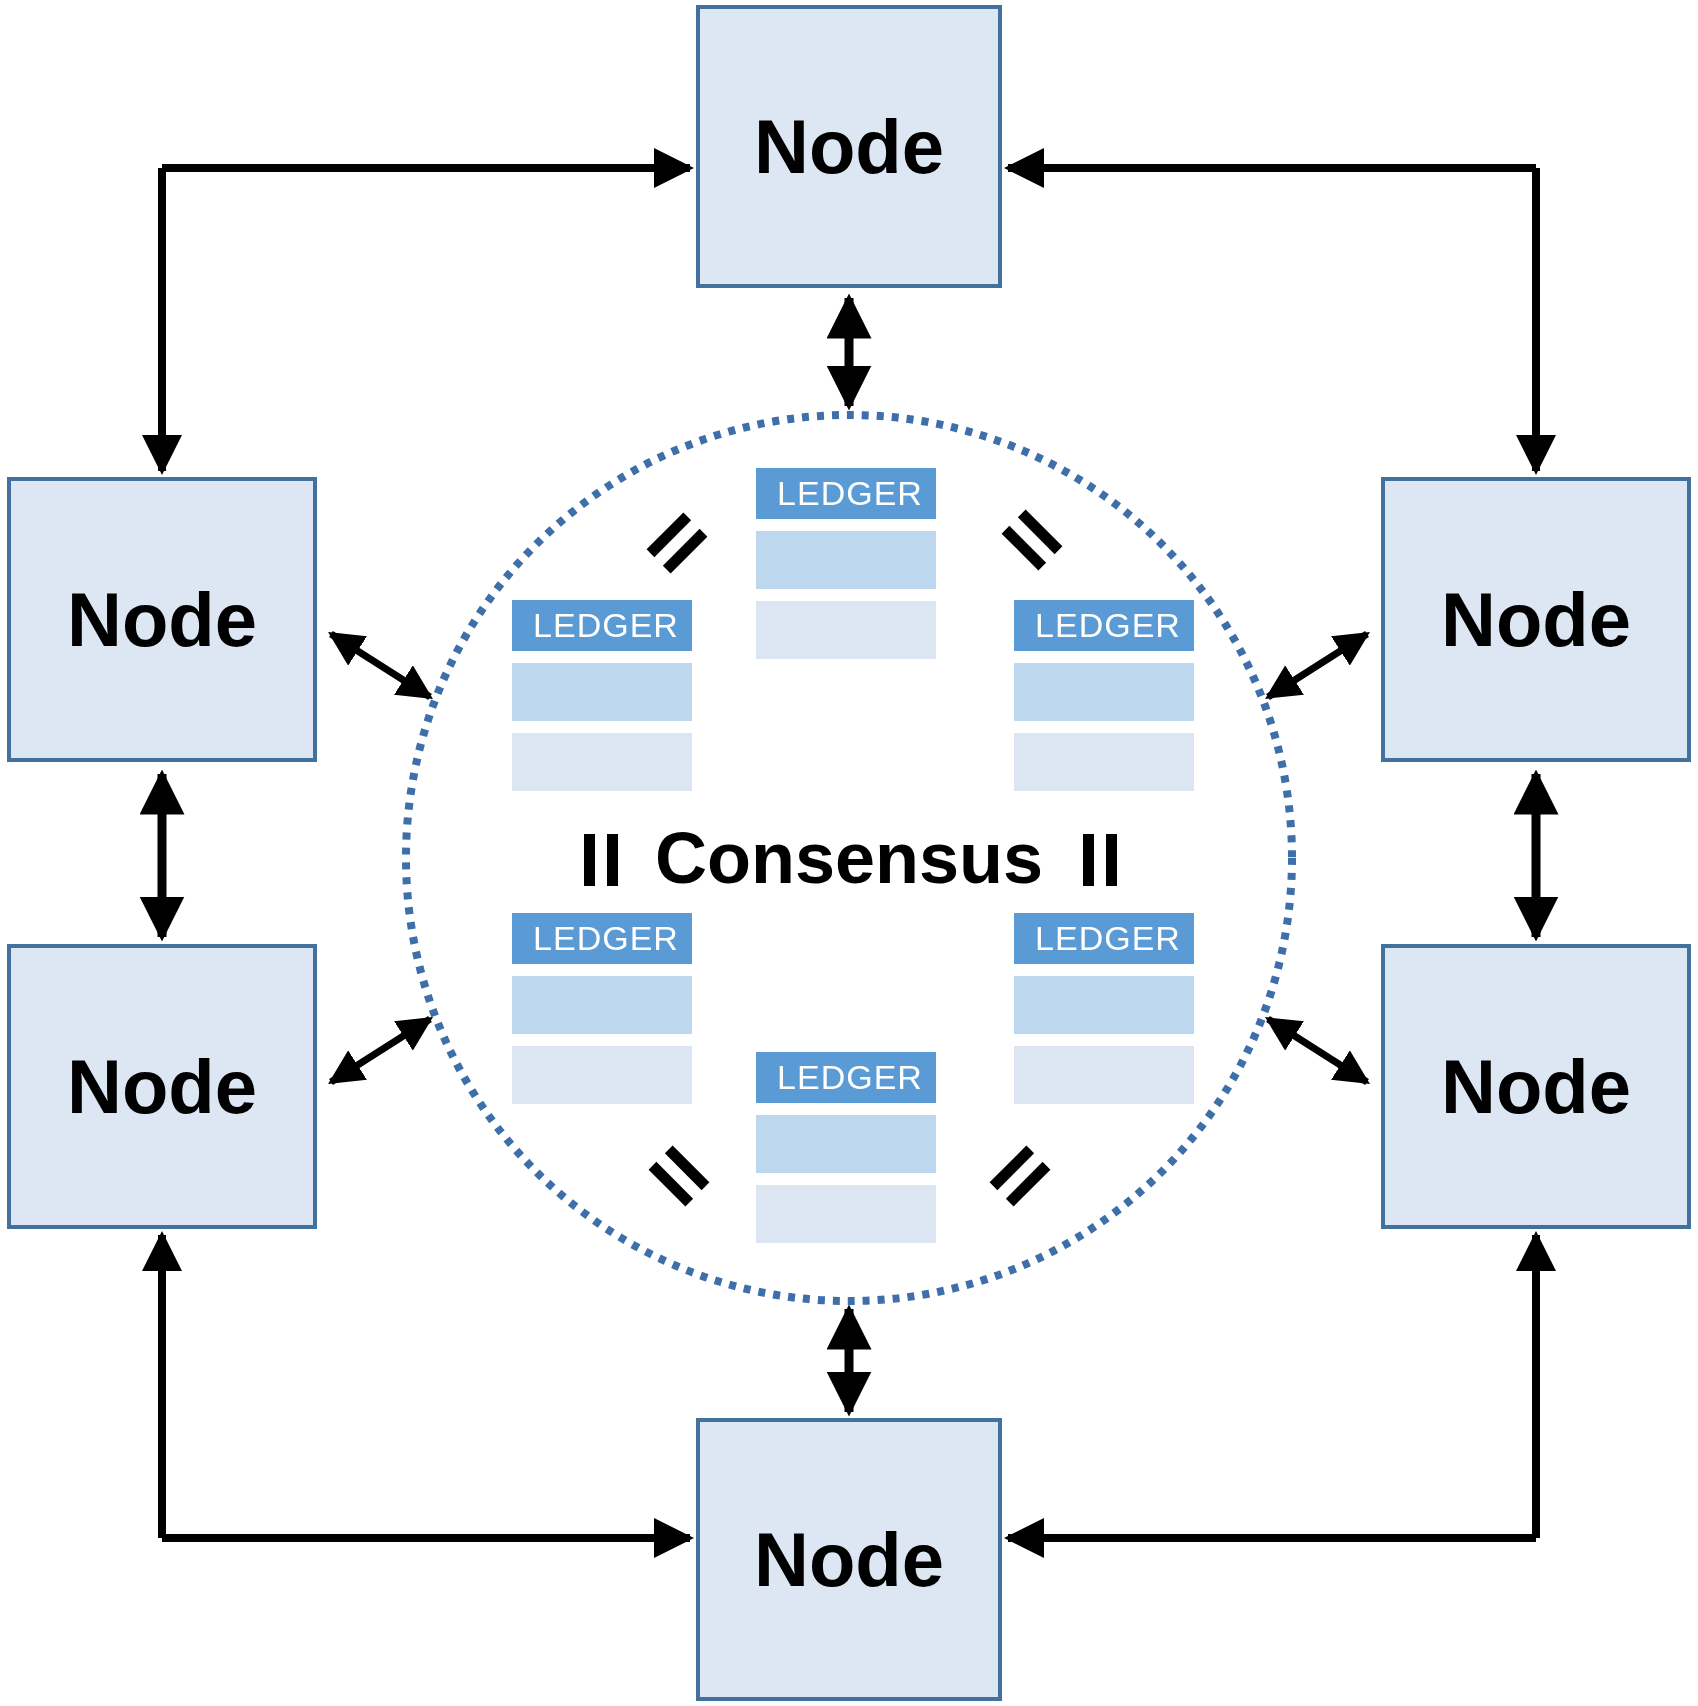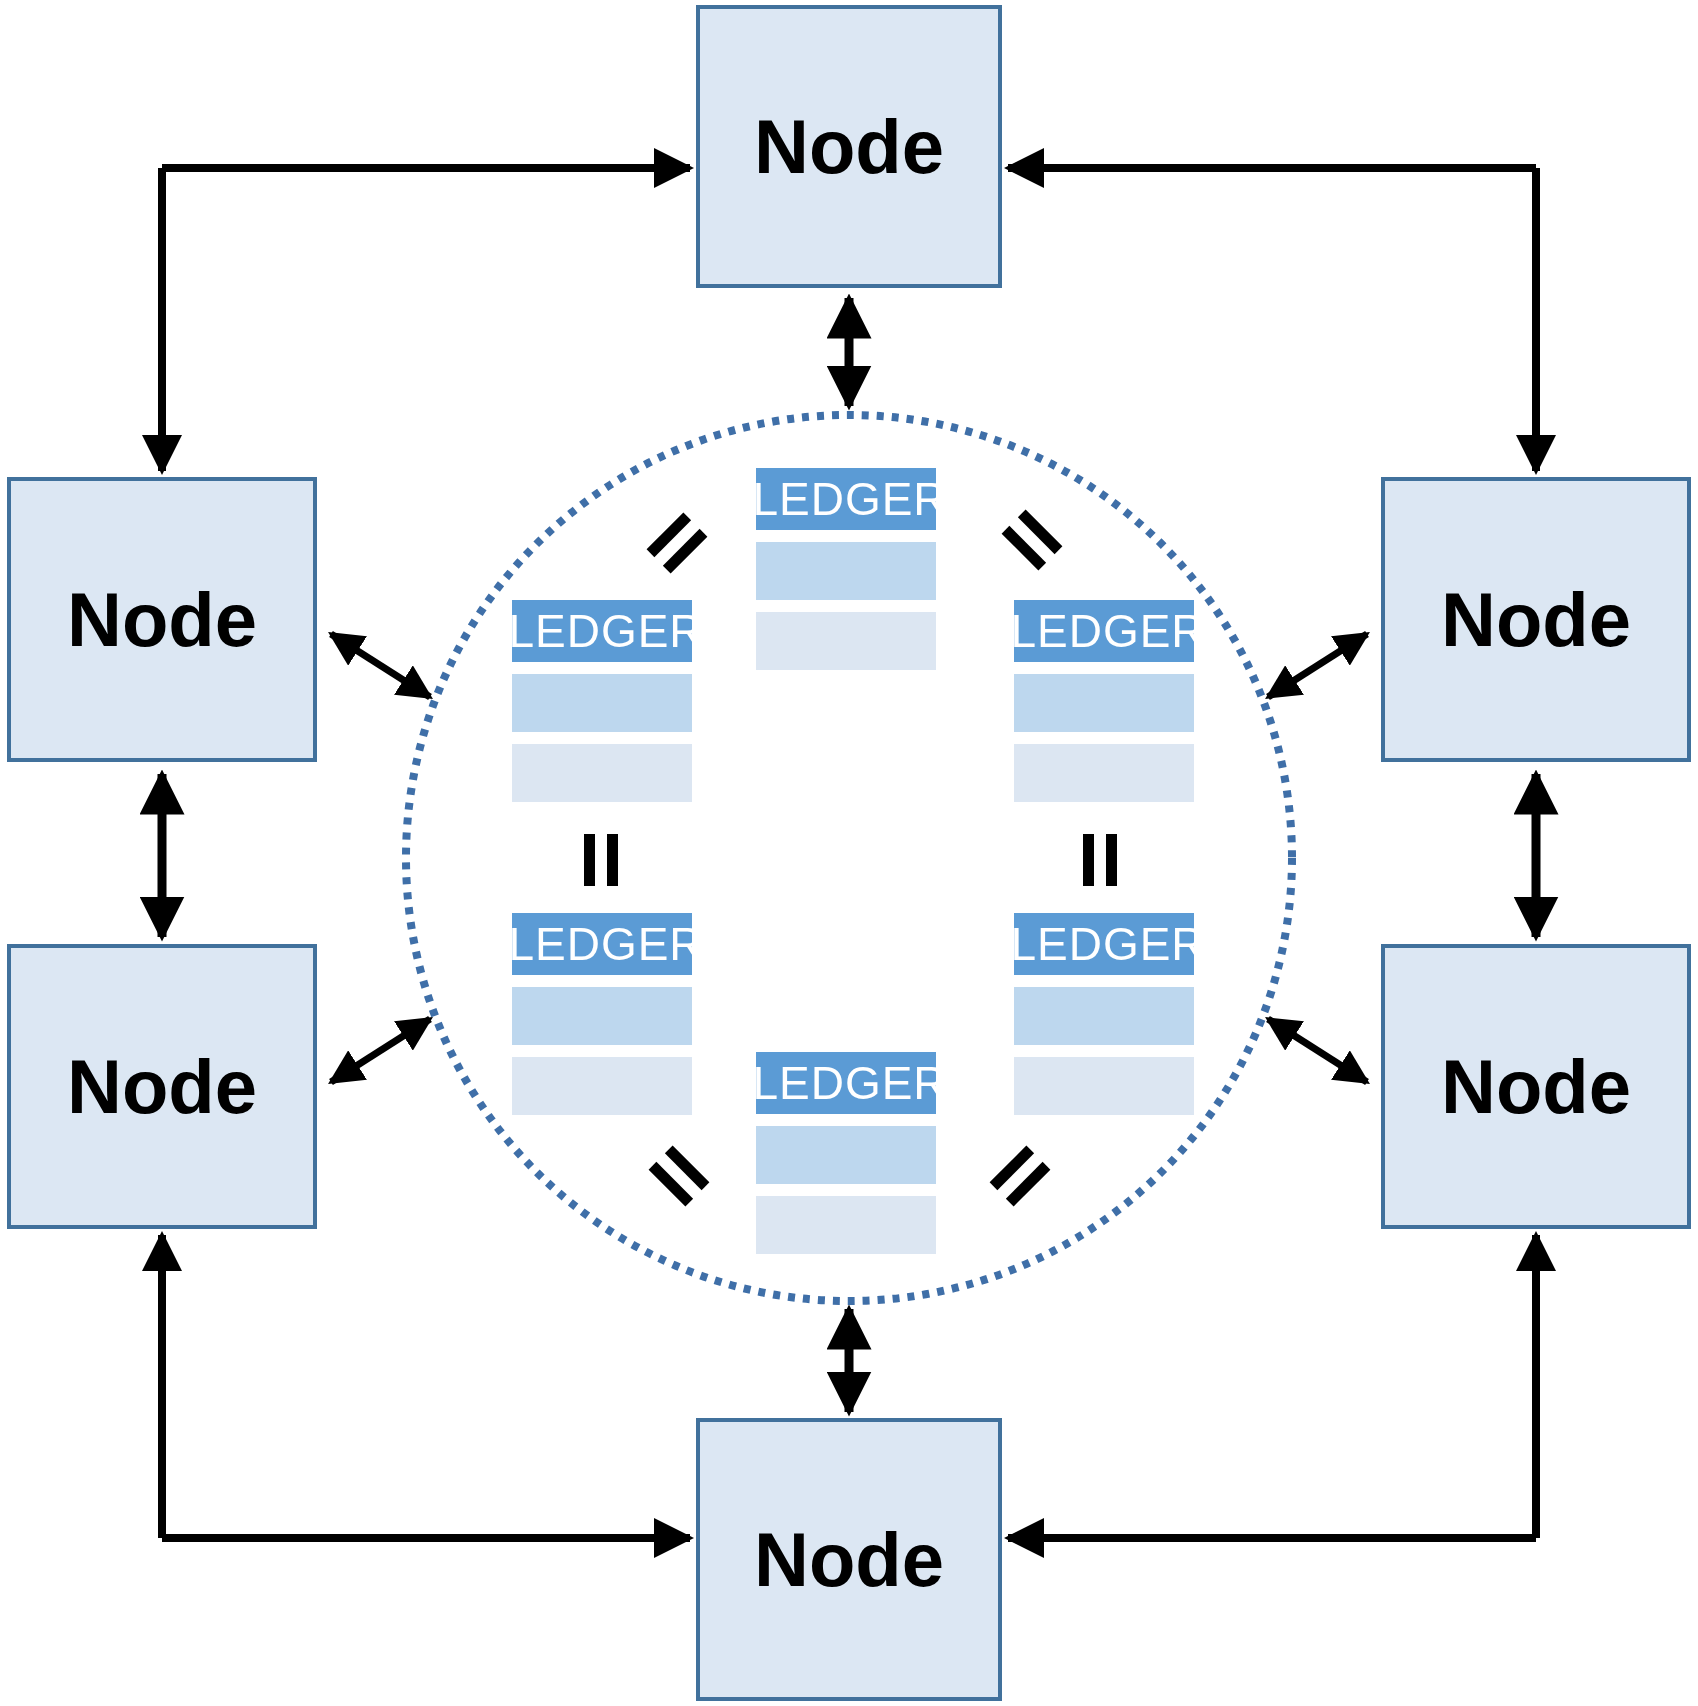--- a/index.html
+++ b/index.html
@@ -15,22 +15,22 @@
         border:4px solid var(--node_border);display:flex;align-items:center;
         justify-content:center;font-weight:bold;font-size:76px;color:var(--text);
         letter-spacing:0px;}
   .node-top   {left:696px;top:5px;   width:306px;height:283px;}
   .node-lu    {left:7px;  top:477px; width:310px;height:285px;}
   .node-ru    {left:1381px;top:477px;width:310px;height:285px;}
   .node-ll    {left:7px;  top:944px; width:310px;height:285px;}
   .node-rl    {left:1381px;top:944px;width:310px;height:285px;}
   .node-bottom{left:696px;top:1418px;width:306px;height:283px;}
   .ledger{position:absolute;width:180px;}
-  .ledger .hdr{height:62px;background:var(--ledger_header);color:var(--ledger_text);
-        display:flex;align-items:center;justify-content:center;font-size:46px;
+  .ledger .hdr{height:51px;background:var(--ledger_header);color:var(--ledger_text);
+        display:flex;align-items:center;justify-content:center;font-size:34px;
         font-weight:400;letter-spacing:1px;padding-left:8px;}
   .ledger .r1{height:58px;margin-top:12px;background:var(--ledger_row1);}
   .ledger .r2{height:58px;margin-top:12px;background:var(--ledger_row2);}
   .ledger-tc{left:756px;top:468px;}  .ledger-ml{left:512px;top:600px;}
   .ledger-mr{left:1014px;top:600px;} .ledger-bl{left:512px;top:913px;}
   .ledger-br{left:1014px;top:913px;} .ledger-bc{left:756px;top:1052px;}
   .eq{position:absolute;width:52px;height:34px;}
   .eq .bar{position:absolute;left:0;width:52px;height:11px;background:var(--text);}
   .eq .bar.b1{top:0;} .eq .bar.b2{bottom:0;}
   .eq-tl{left:651px;top:526px;transform:rotate(-45deg);}
@@ -145,14 +145,15 @@
     </div>
   <div class="eq eq-bl">
     <div class="bar b1"></div>
       <div class="bar b2"></div>
     </div>
   <div class="eq eq-br">
     <div class="bar b1"></div>
       <div class="bar b2"></div>
     </div>
 
+  <div class="consensus">Consensus</div>
 
 </div>
 
 </body></html>

